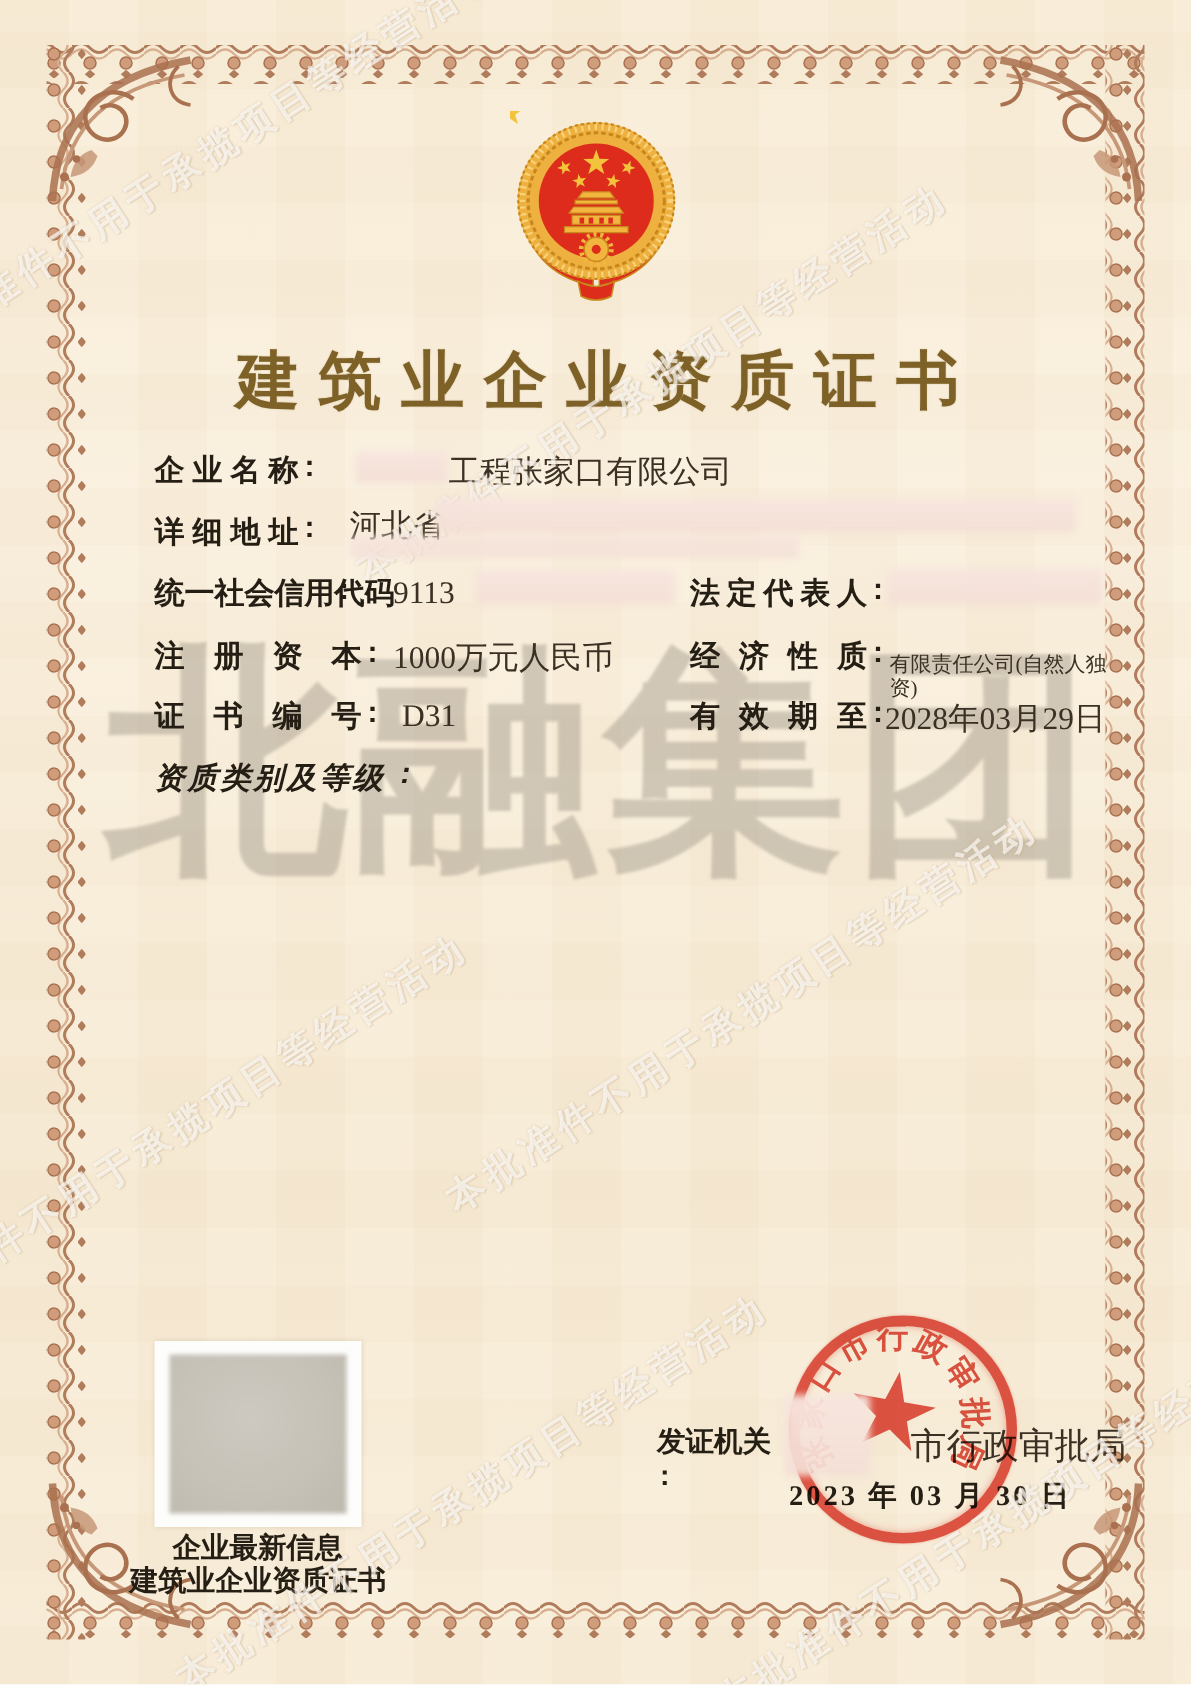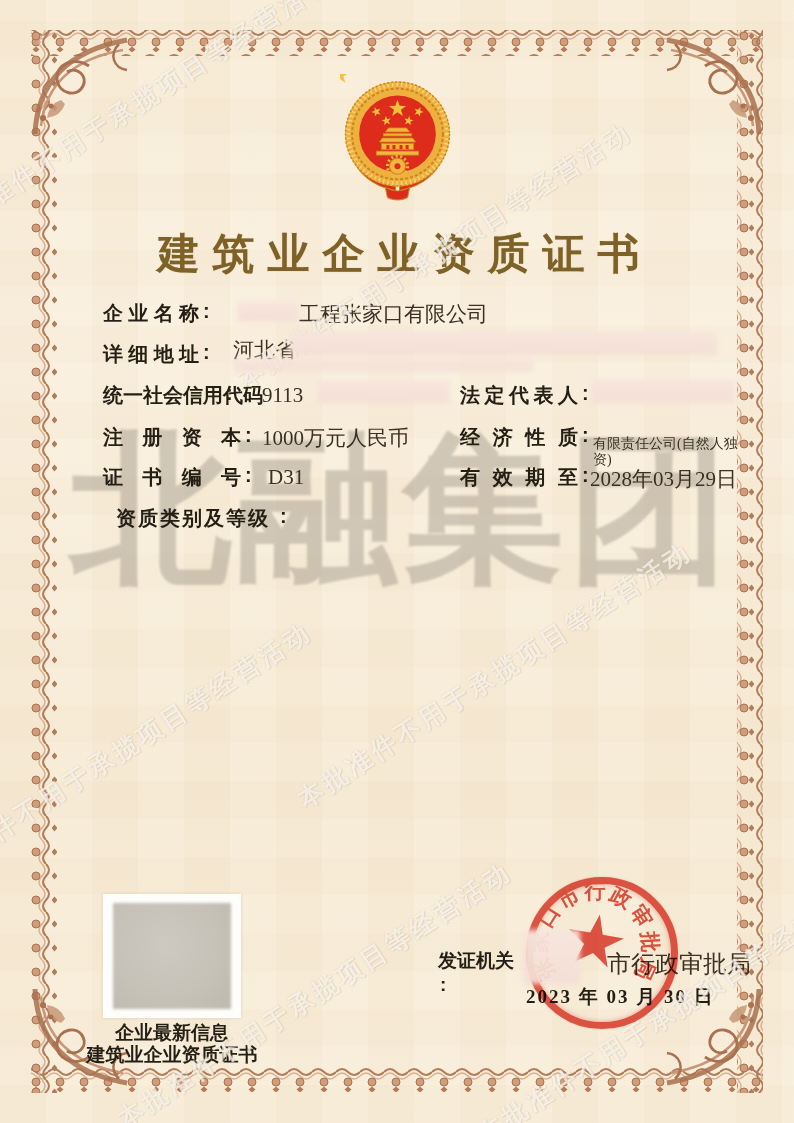--- a/index.html
+++ b/index.html
@@ -241,21 +241,21 @@
   </div>
   <div class="abs lblrow" style="left:460px;top:464px;">
     <span class="lw118" data-justify="">
         <span>有</span>
         <span>效</span>
         <span>期</span>
         <span>至</span>
       </span>
     <span class="colon">:</span>
   </div>
-  <div class="abs lblrow" style="left:116px;top:505px;">
+  <div class="abs lblrow" style="left:103px;top:505px;font-style:italic;">
     <span class="quality-label">资质类别及等级</span>
     <span class="colon">:</span>
   </div>
 
   <div class="abs val" style="left:299px;top:300px;text-align:right;">工程张家口有限公司</div>
   <div class="abs val" style="left:233px;top:336px;text-align:center;">河北省</div>
   <div class="abs val" style="left:262px;top:383px;">9113</div>
   <div class="abs val" style="left:262px;top:424px;">1000万元人民币</div>
   <div class="abs val" style="left:268px;top:465px;">D31</div>
   <div class="abs val val-small" style="left:593px;top:415px;">有限责任公司(自然人独资)</div>

